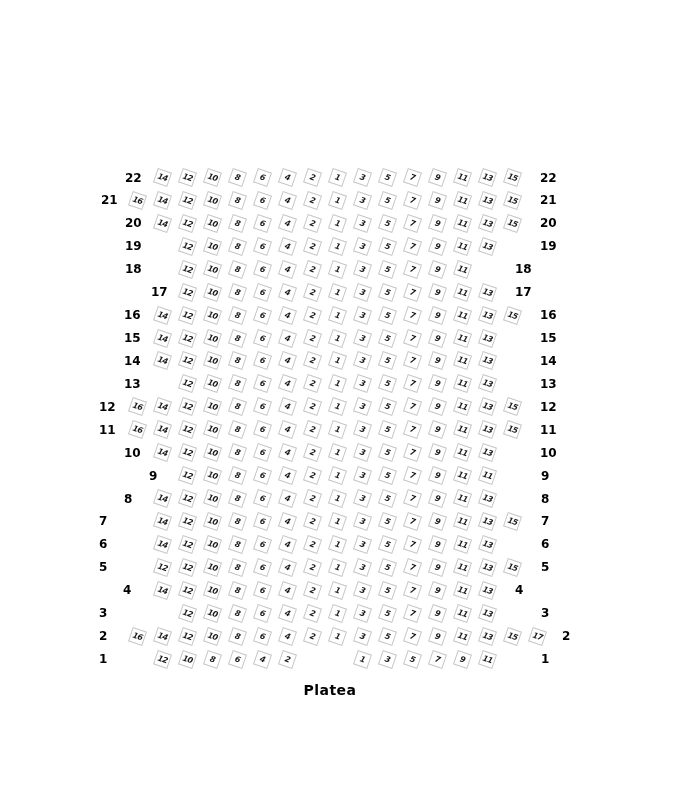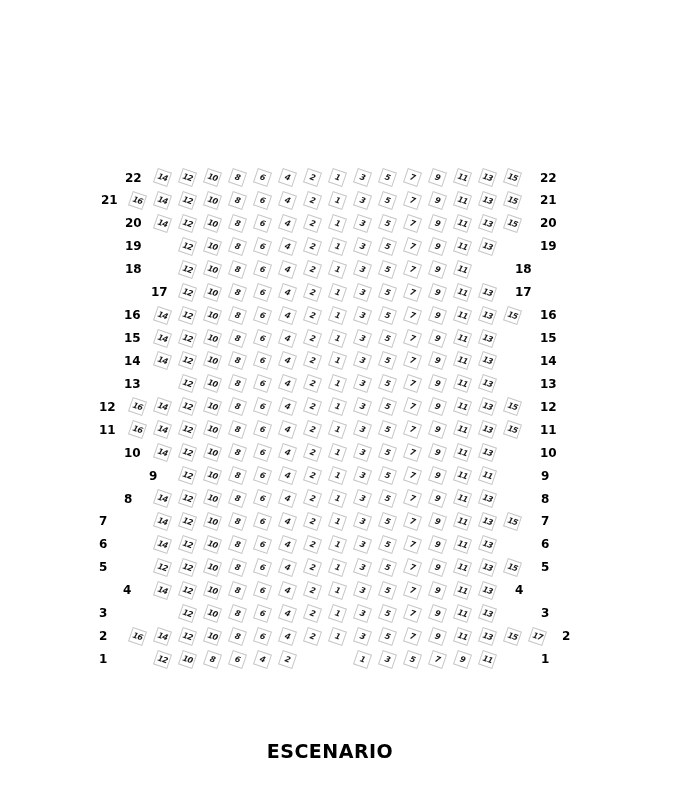--- a/index.html
+++ b/index.html
@@ -61,21 +61,21 @@
     font-size: 19px;
     font-weight: bold;
     letter-spacing: 0.5px;
     color: #000000;
   }
 </style>
 </head>
 <body>
 
 <div class="map-root" id="map-root">
-  <div class="stage-label">ESCENARIO</div>
+  <div class="section-label">Platea</div>
 <div class="row-label" style="left: 125px; top: 169.5px;">22</div>
     <div class="row-label" style="left: 540px; top: 169.5px;">22</div>
     <div class="seat" style="left: 155px; top: 170px;">
       <span class="seat-num">14</span>
     </div>
     <div class="seat" style="left: 180px; top: 170px;">
       <span class="seat-num">12</span>
     </div>
     <div class="seat" style="left: 205px; top: 170px;">
       <span class="seat-num">10</span>

